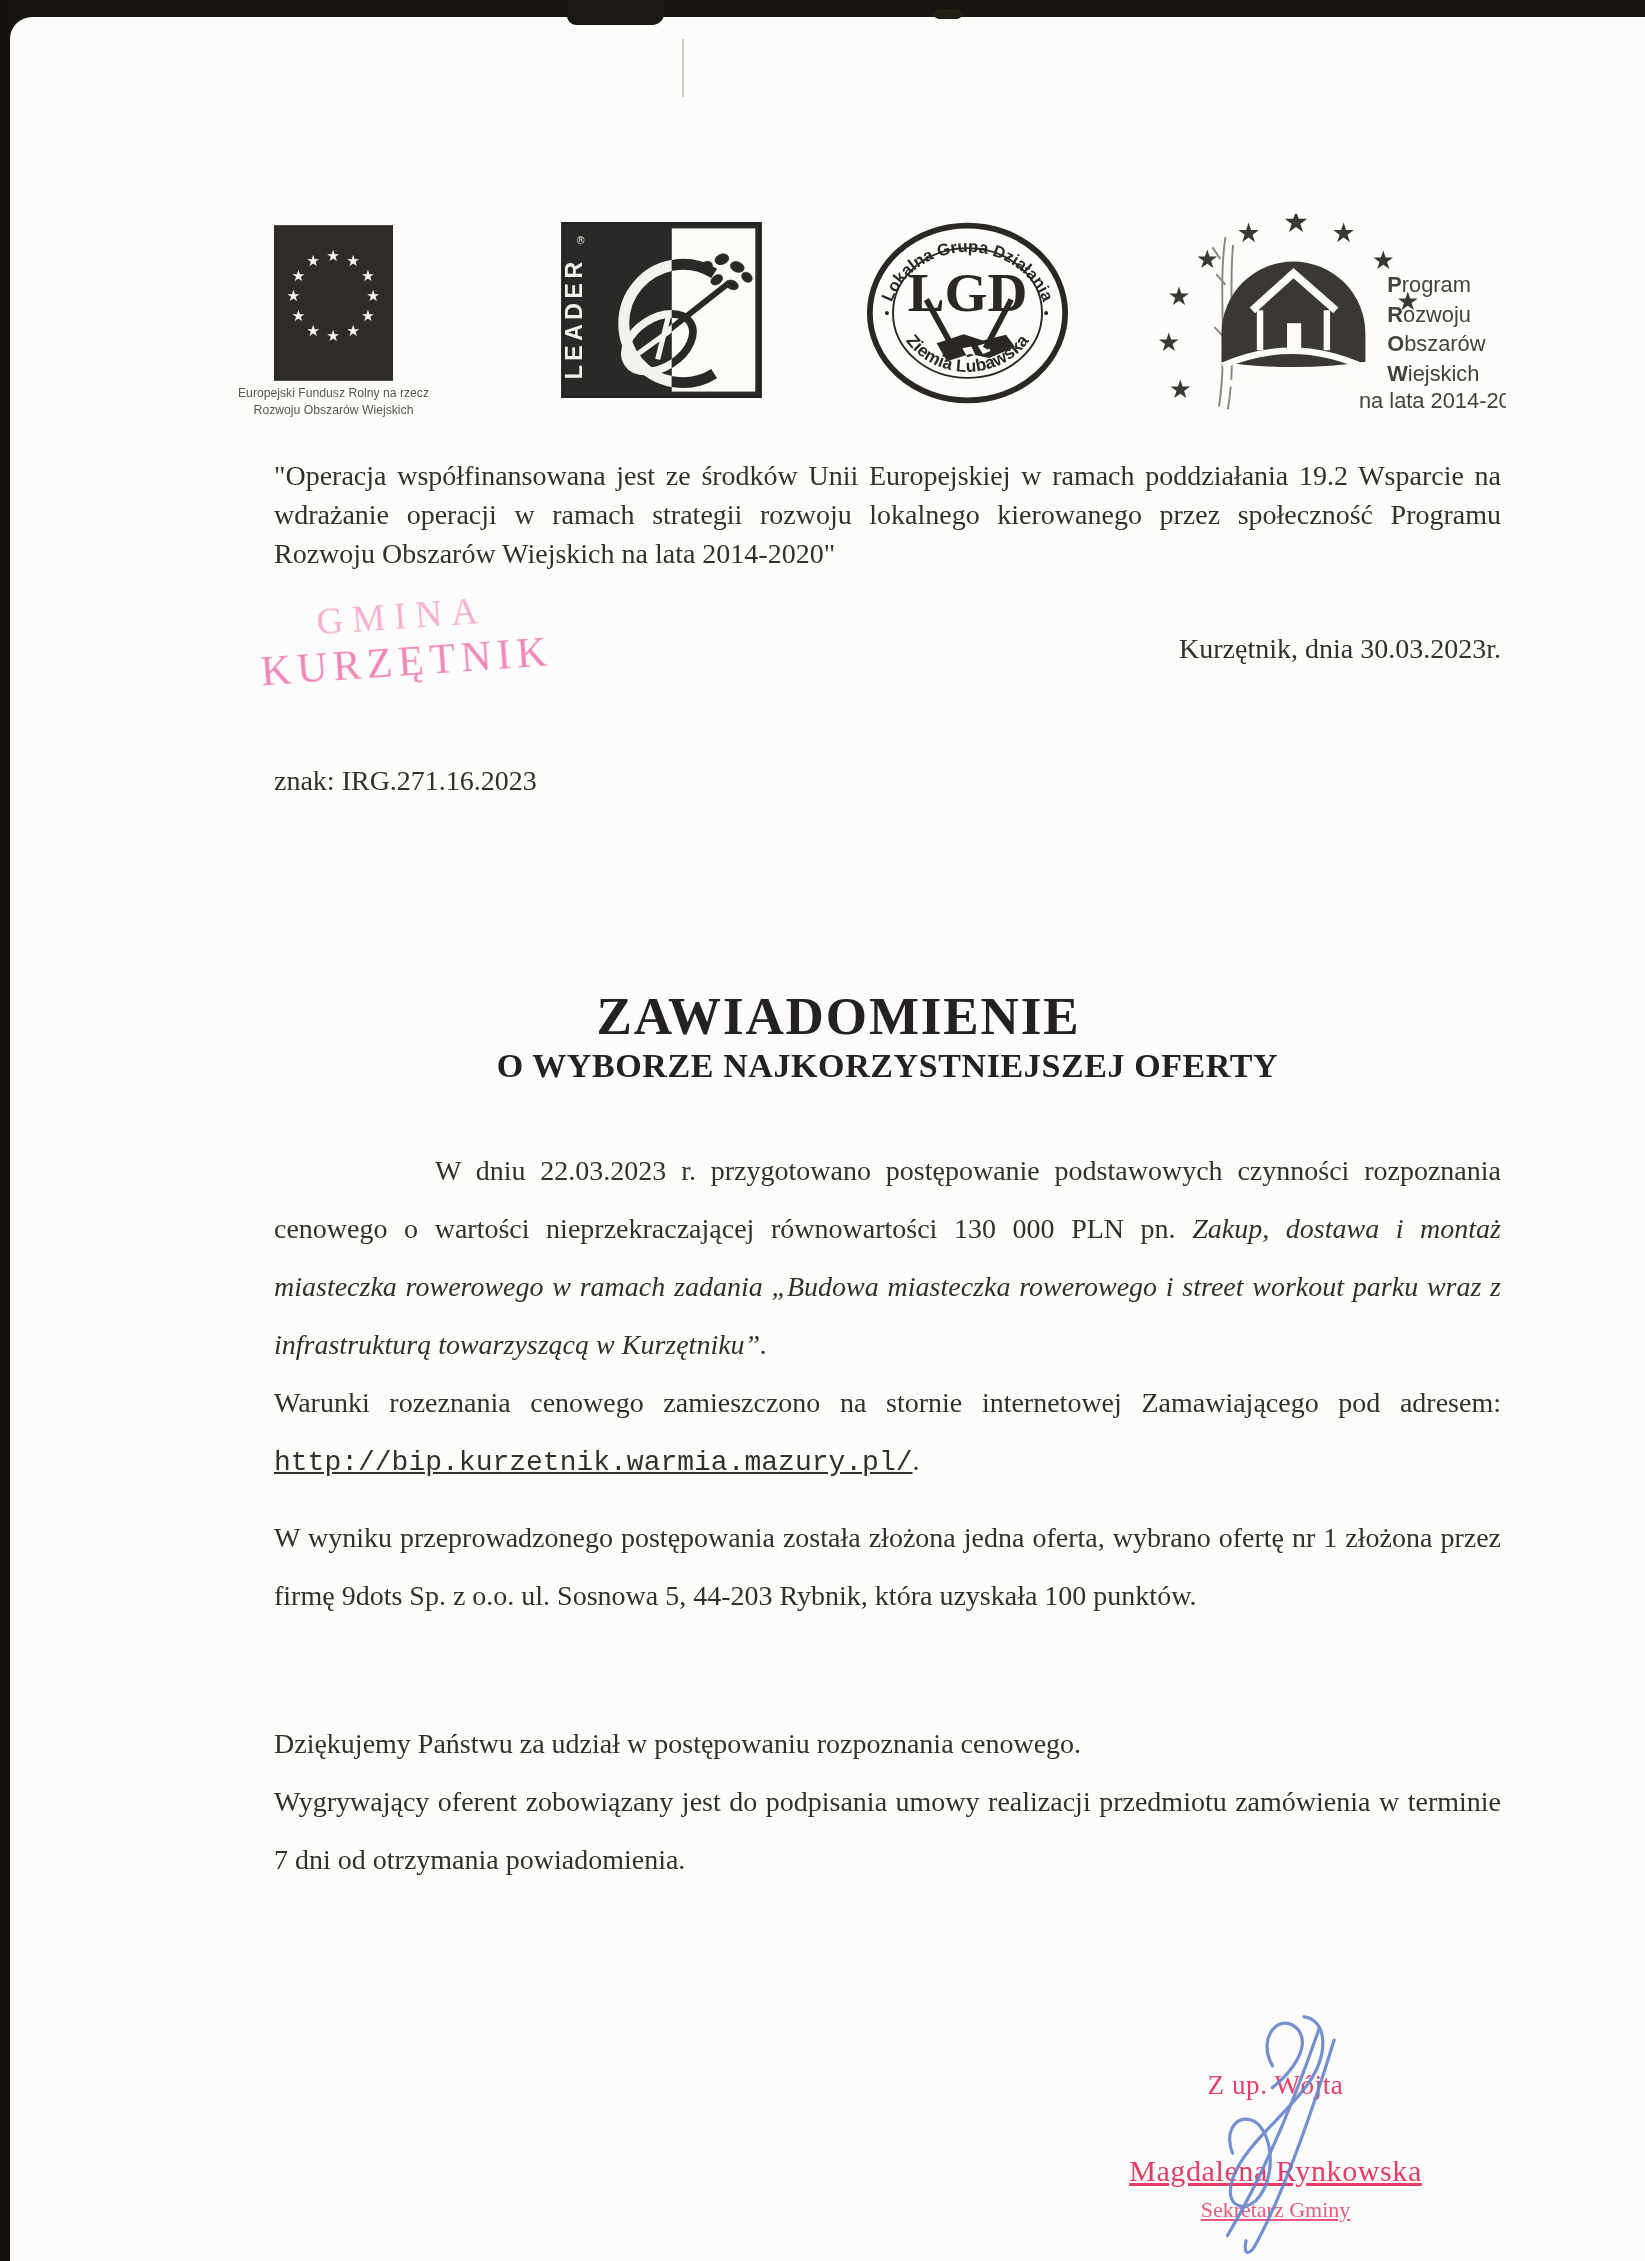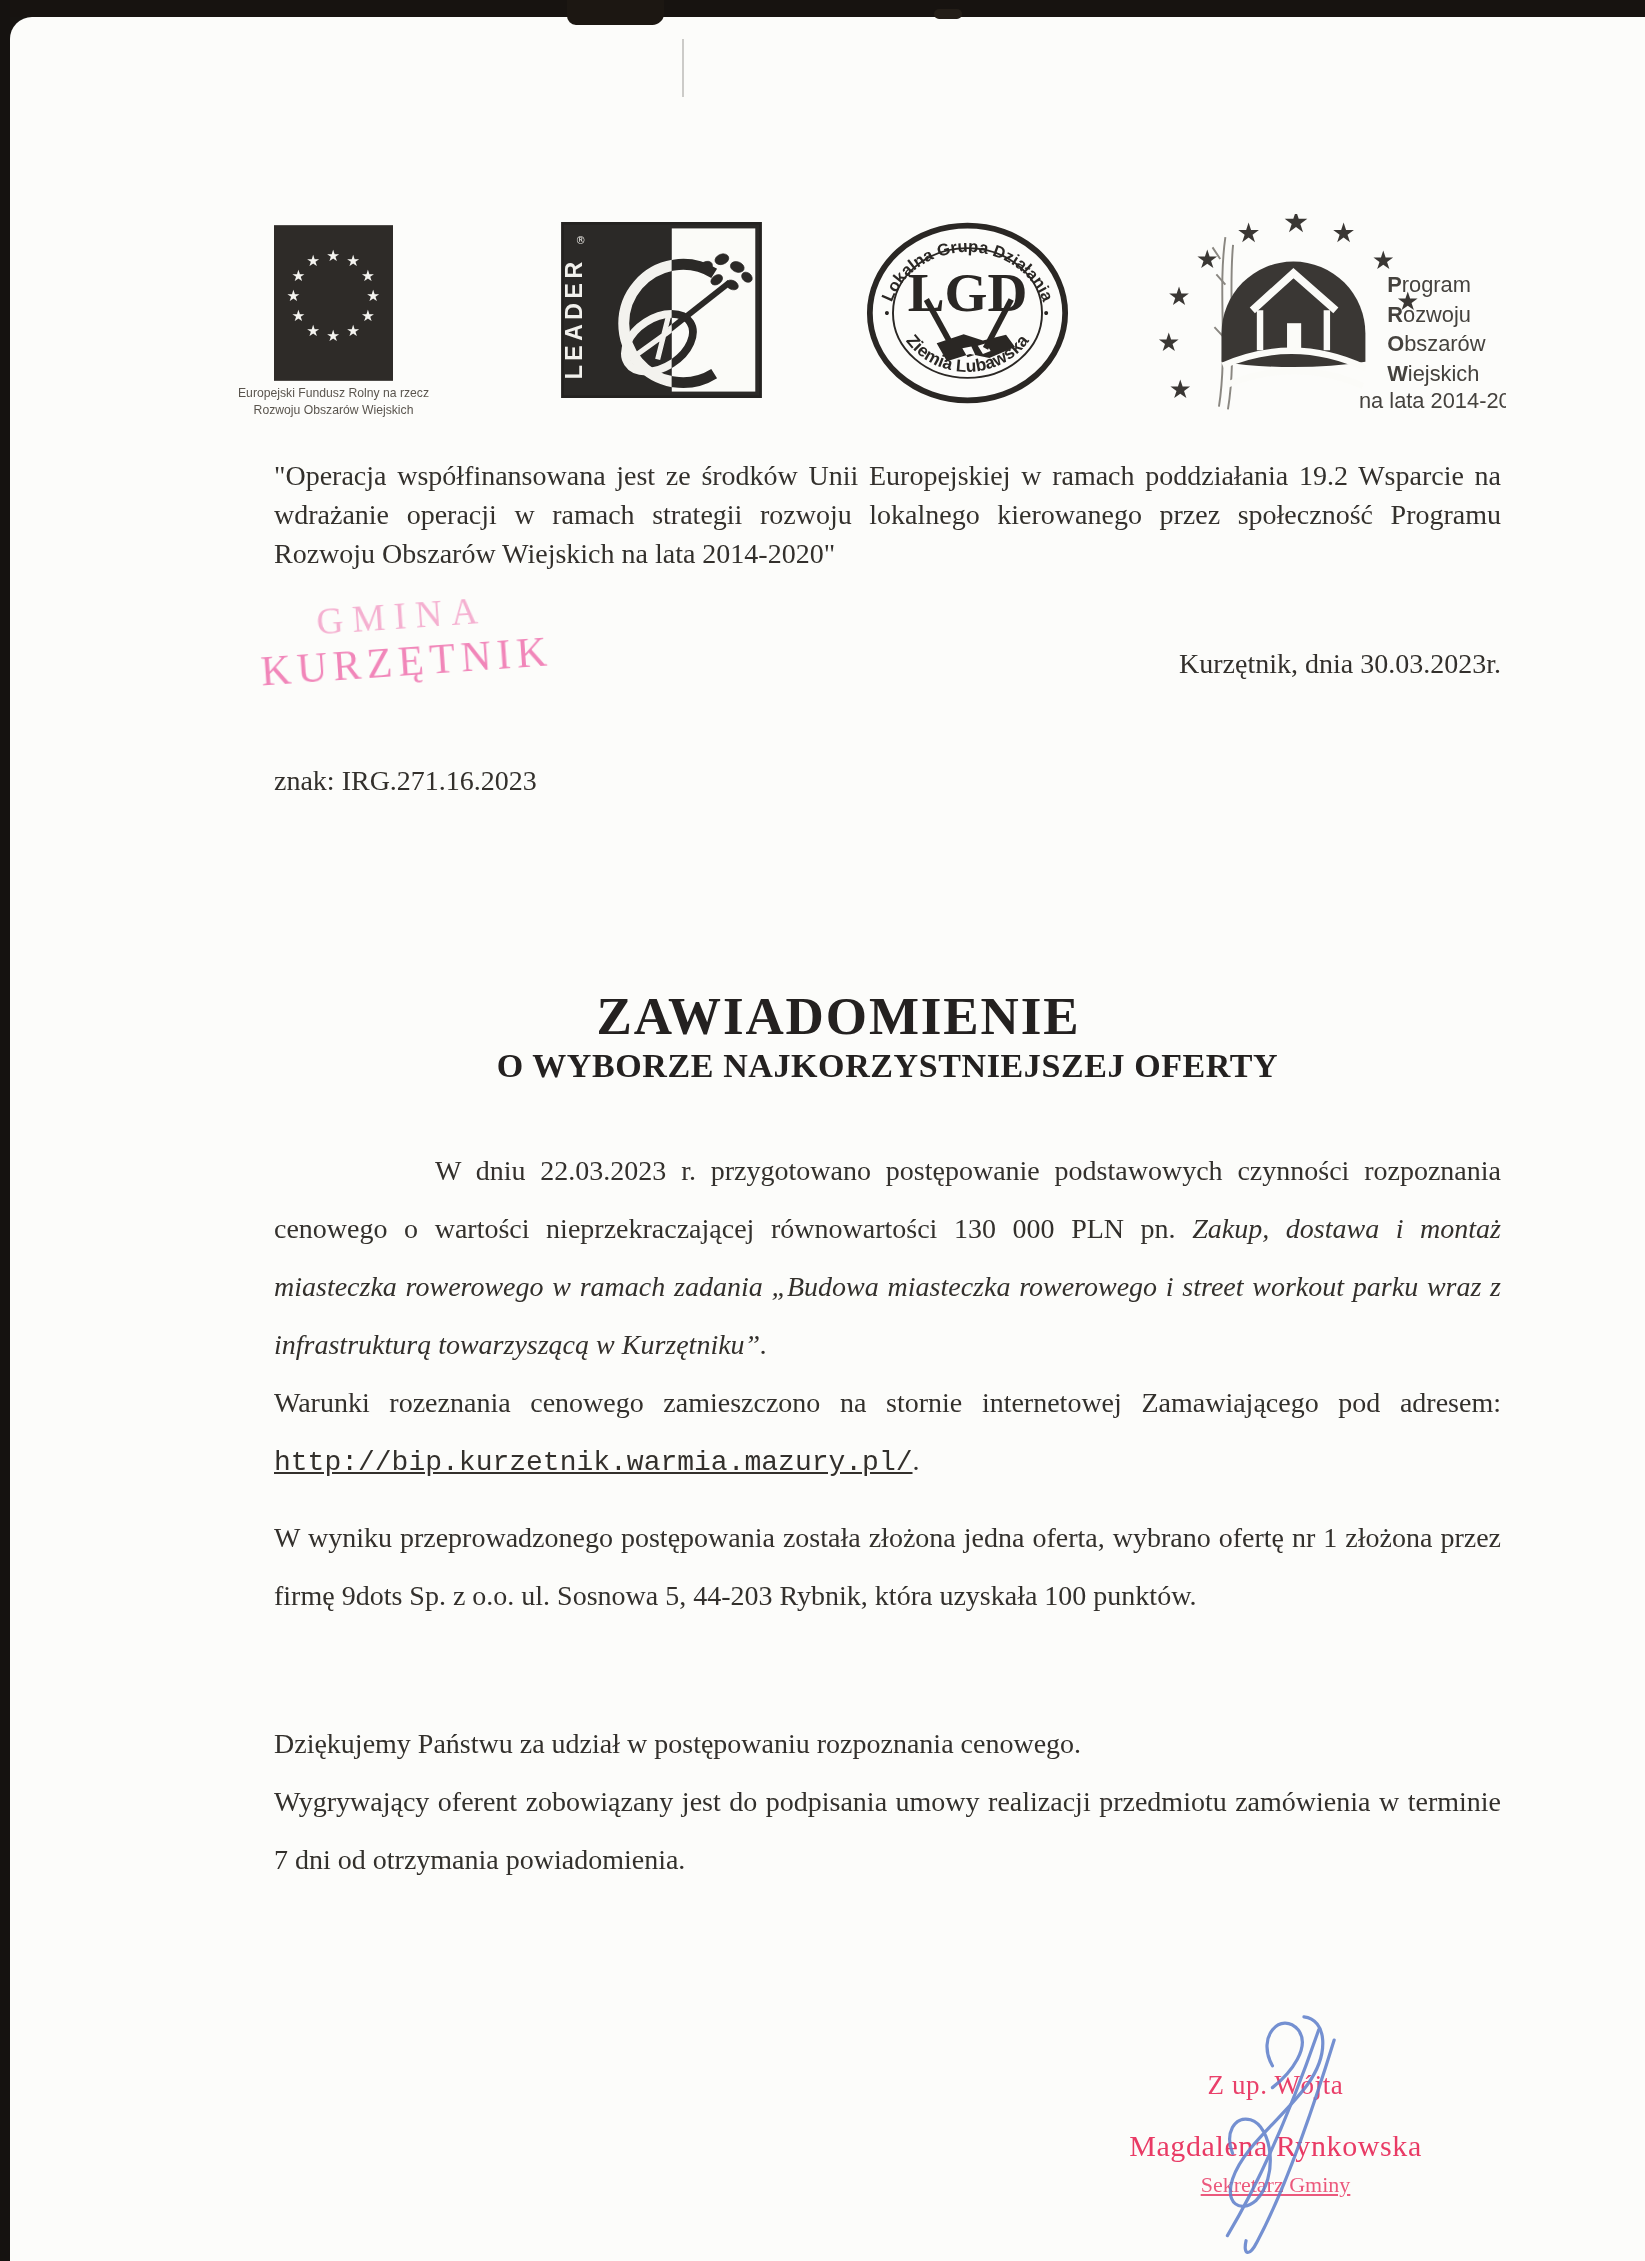--- a/index.html
+++ b/index.html
@@ -42,21 +42,21 @@
     left:259px;top:594px;width:303px;
     transform:rotate(-4deg);
     color:#ee66a8;
     font-family:"Liberation Serif",serif;
     text-align:left;
   }
   .stamp1 .l1{font-size:37px;letter-spacing:9px;margin-left:59px;opacity:.5;filter:blur(0.3px);}
   .stamp1 .l2{font-size:42px;letter-spacing:5.8px;opacity:.78;filter:blur(0.2px);}
 
   .dateline{
-    left:274px;top:648px;width:1227px;
+    left:274px;top:633px;width:1227px;
     font-size:28px;text-align:right;
   }
 
   .reference{left:274px;top:765px;font-size:28px;}
 
   .title{
     left:225px;top:986px;width:1227px;text-align:center;
     font-size:53px;font-weight:bold;letter-spacing:1.9px;color:#242120;
   }
   .subtitle{
@@ -70,21 +70,21 @@
   .para1 .lnk{text-decoration:underline;font-family:Liberation Mono, monospace;}
   .para2{top:1509px;}
   .para3{top:1715px;}
   .para3 .ln1{display:block;text-align:left;}
 
   .sig-block{
     left:1095px;top:2070px;width:361px;text-align:center;
     color:#e8315e;
   }
   .sig-block .auth{font-size:27px;letter-spacing:0.6px;opacity:.92;}
-  .sig-block .name{font-size:30px;margin-top:28px;letter-spacing:0.6px;opacity:.95;}
+  .sig-block .name{font-size:30px;margin-top:53px;letter-spacing:0.6px;opacity:.95;text-decoration:underline;}
   .sig-block .role{font-size:22px;margin-top:9px;opacity:.8;text-decoration:underline;}
 
   .sig-svg{position:absolute;left:1172px;top:1977px;}
 </style>
 </head>
 <body>
 
 <div class="paper"></div>
 <div class="top-bar"></div>
 <div class="left-bar"></div>

